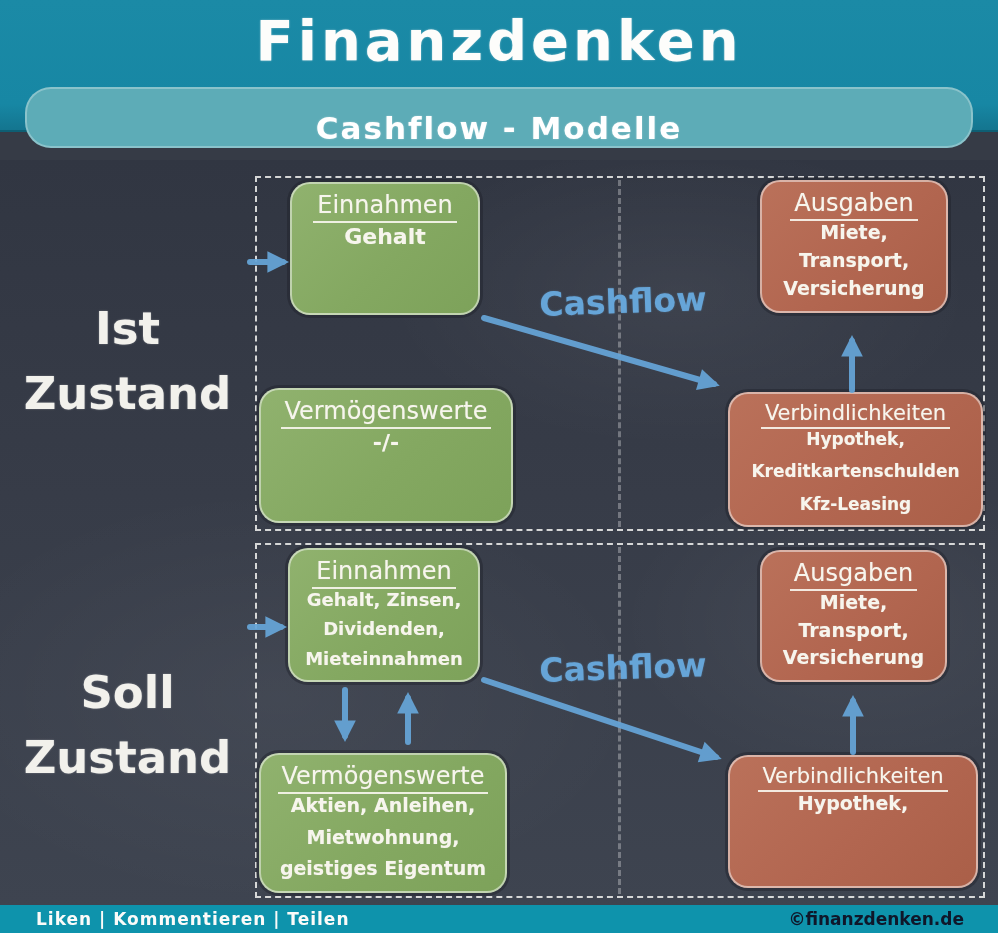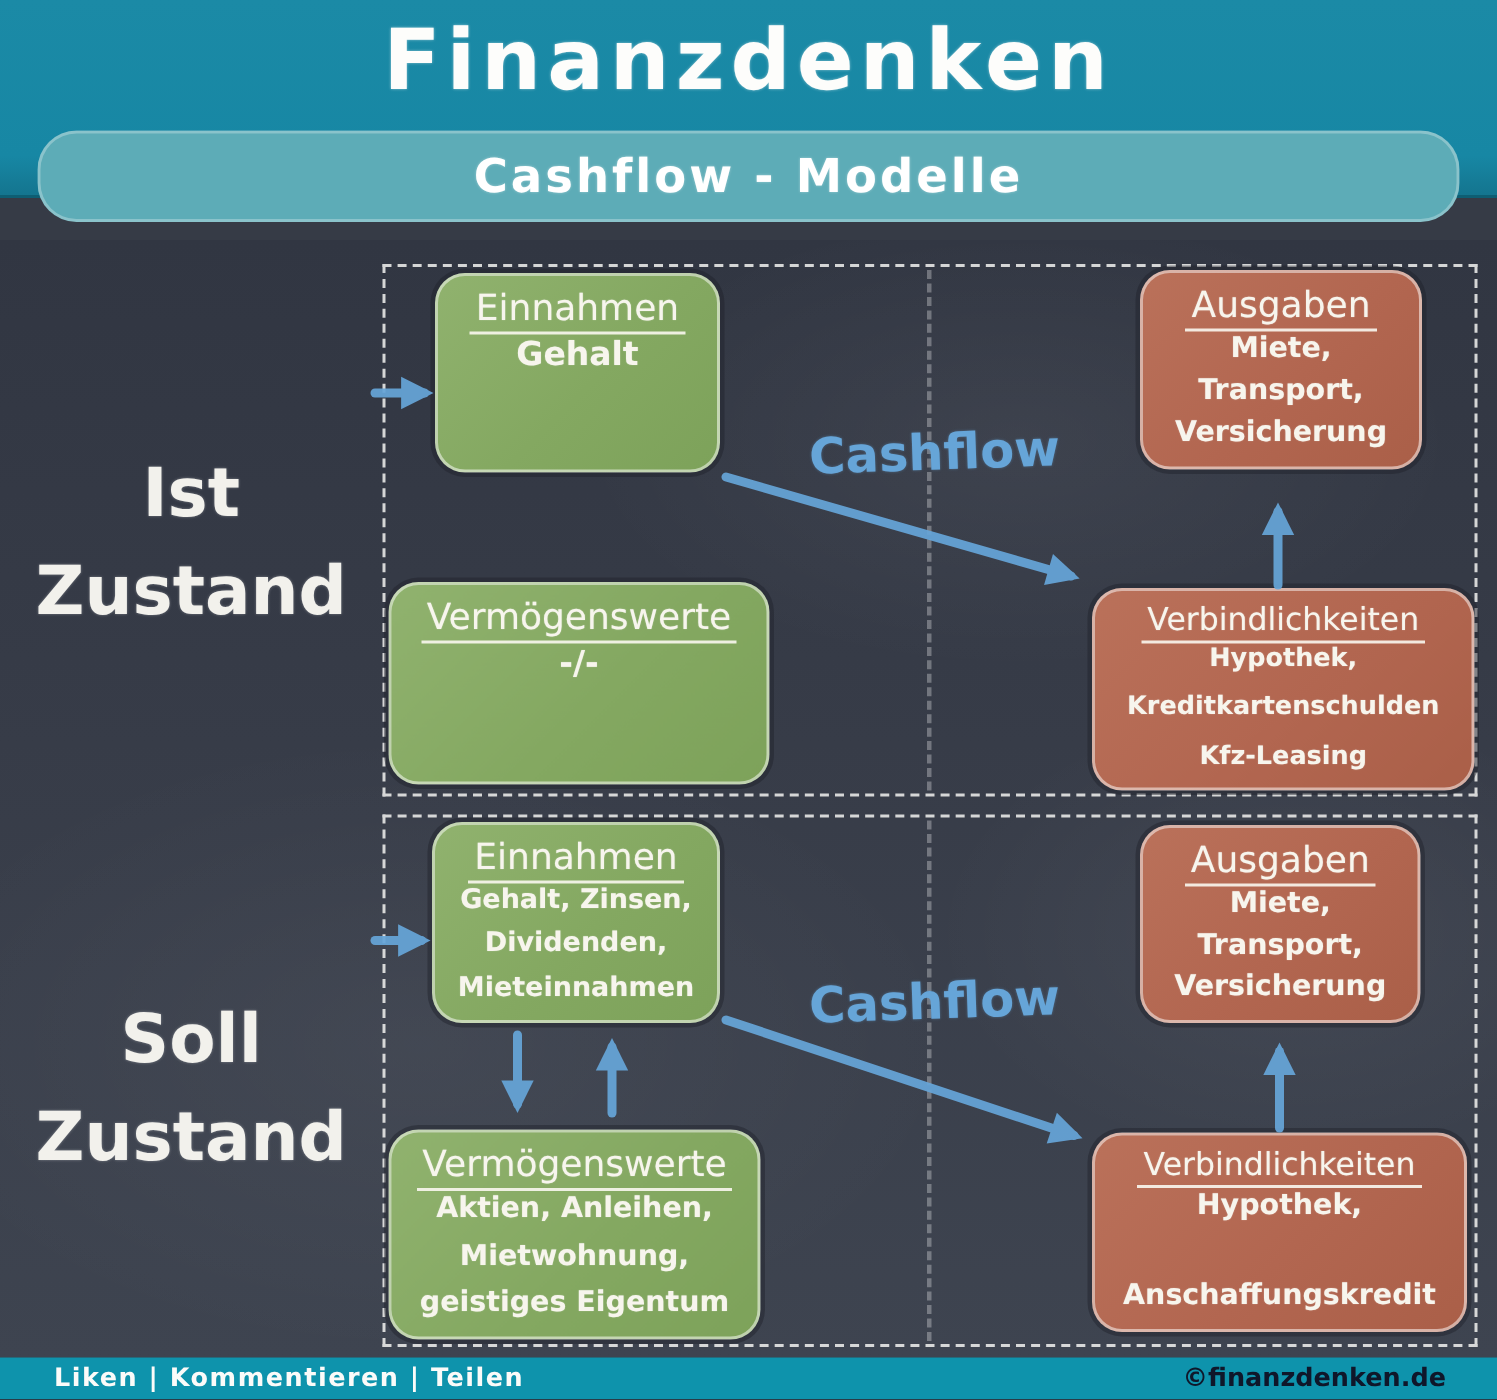--- a/index.html
+++ b/index.html
@@ -7,21 +7,21 @@
   .page { position:relative; width:998px; height:933px; overflow:hidden; background:#363b46; }
 
   
   .header { position:absolute; left:0; top:0; width:998px; height:132px;
             background:linear-gradient(180deg,#1b8aa6 0%,#1787a4 80%,#14758f 100%);
             border-bottom:2px solid #0e5e73; }
   .main-title { text-align:center; margin-top:8px; font-size:56px; font-weight:700;
                 letter-spacing:4px; color:#fdfdfb; text-shadow:0 0 2px rgba(255,255,255,.5); }
   .subtitle-bar { position:absolute; left:25px; right:25px; top:87px; height:61px;
                   background:#5dacb7; border:2px solid rgba(255,255,255,.28);
-                  border-radius:26px; display:flex; align-items:center; justify-content:center; }
+                  border-radius:26px; display:flex; align-items:flex-end; justify-content:center; }
   .subtitle-bar span { font-size:31px; font-weight:700; color:#ffffff; letter-spacing:2px;
                        text-shadow:0 0 2px rgba(255,255,255,.4); }
 
   
   .board { position:absolute; left:0; top:160px; width:998px; height:745px;
            background:
              radial-gradient(ellipse 420px 220px at 68% 18%, rgba(255,255,255,.05), transparent 70%),
              radial-gradient(ellipse 520px 300px at 28% 72%, rgba(255,255,255,.045), transparent 70%),
              radial-gradient(ellipse 340px 220px at 86% 62%, rgba(255,255,255,.05), transparent 70%),
              linear-gradient(180deg,#313642 0%,#373c48 45%,#3e4450 100%); }
@@ -162,21 +162,20 @@
       <div class="box-lines">
         <div>Aktien, Anleihen,</div>
         <div>Mietwohnung,</div>
         <div>geistiges Eigentum</div>
       </div>
     </div>
     <div class="box red b-soll-verbindlichkeiten">
       <div class="box-title"><span class="u">Verbindlichkeiten</span></div>
       <div class="box-lines">
         <div>Hypothek,</div>
-        <div>Anschaffungskredit</div>
       </div>
     </div>
 
     <div class="cashflow-label cf-ist">Cashflow</div>
     <div class="cashflow-label cf-soll">Cashflow</div>
   </div>
 
   <svg class="arrows" viewBox="0 0 998 933">
     <defs>
       <marker id="ah" viewBox="0 0 10 10" refX="7" refY="5" markerWidth="4" markerHeight="4" orient="auto-start-reverse">

